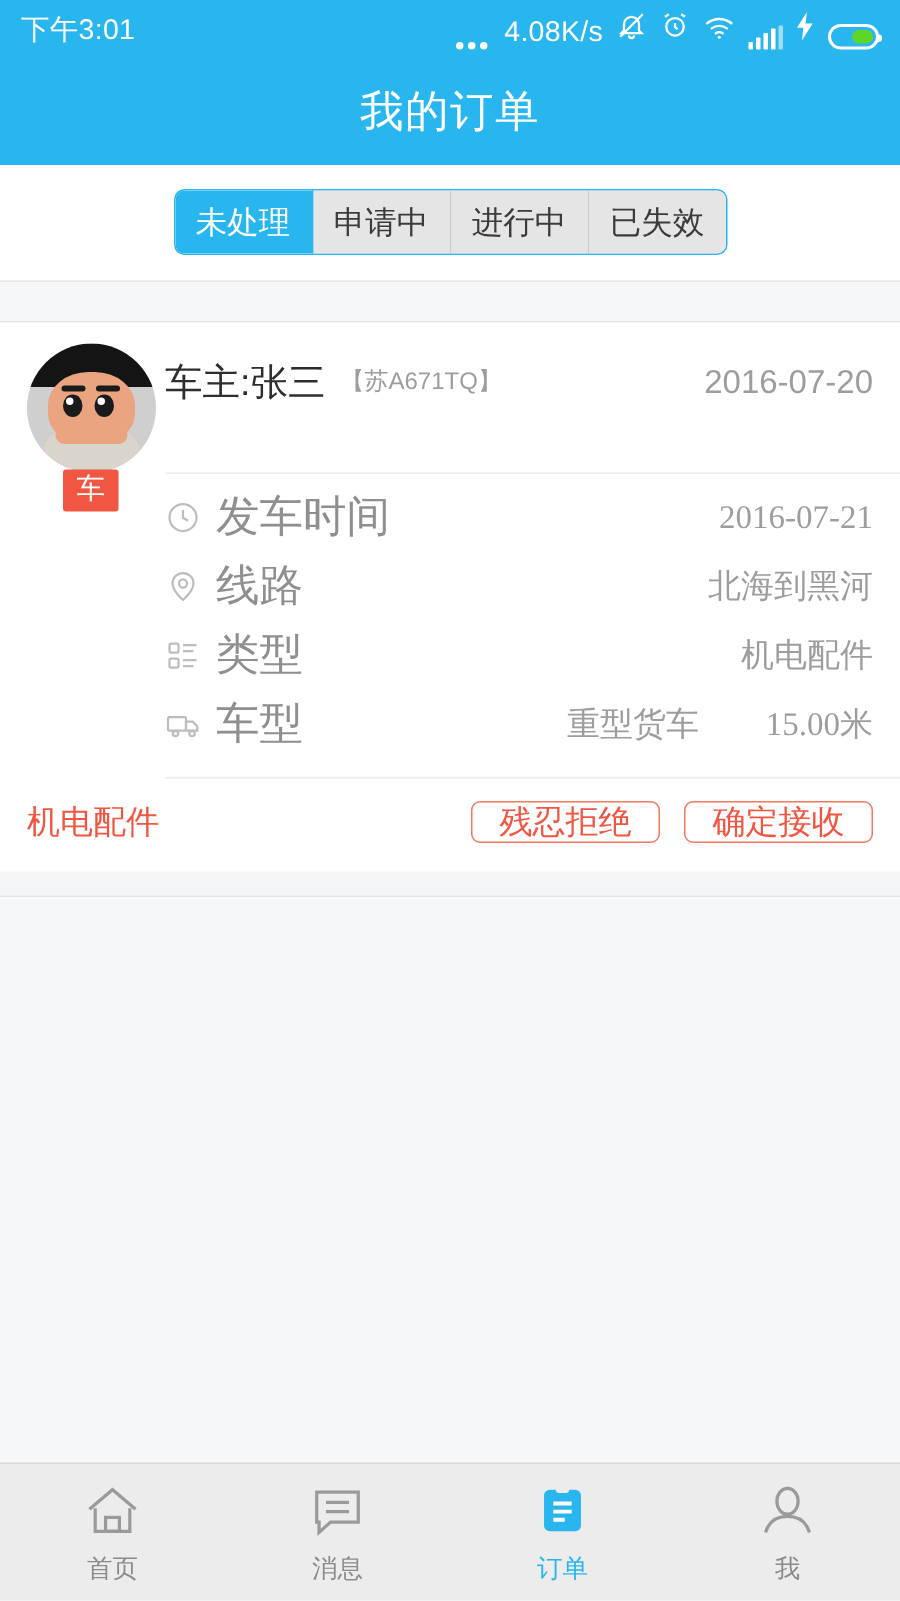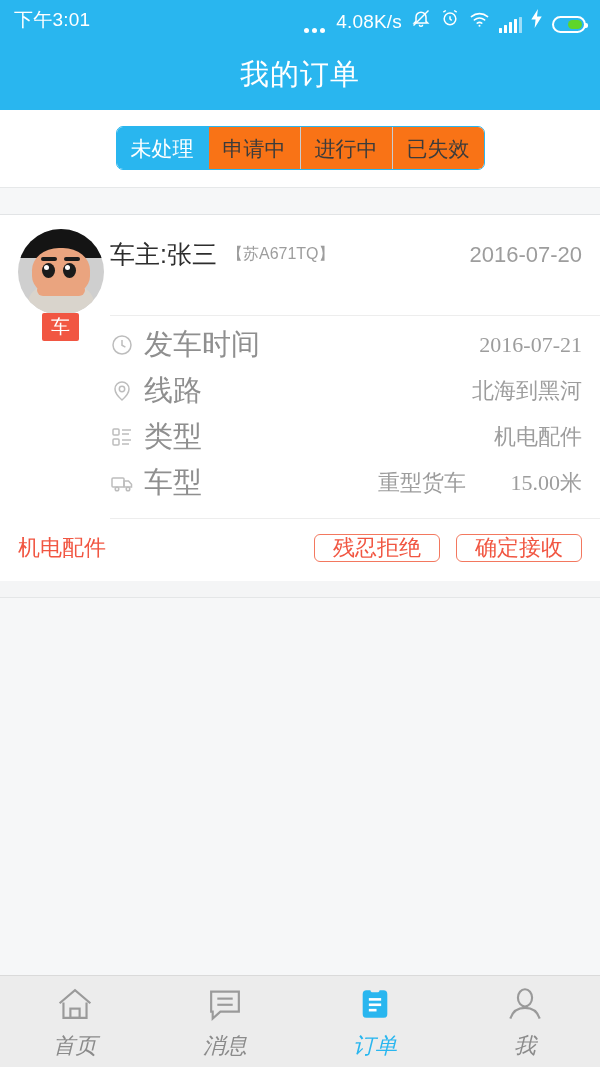--- a/index.html
+++ b/index.html
@@ -52,21 +52,21 @@
   .header h1 { font-size: 29px; font-weight: normal; letter-spacing: 1px; }
 
   
   .tabwrap { background: #ffffff; padding: 16px 0 17px 0; display: flex; justify-content: center; }
   .tabs {
     display: flex; border: 1px solid #29b6ef; border-radius: 7px; overflow: hidden;
     height: 44px;
   }
   .tab {
     display: flex; align-items: center; justify-content: center;
-    padding: 0 14px; font-size: 21px; color: #3b3b3b; background: #f97316;
+    padding: 0 14px; font-size: 21px; color: #3b3b3b; background: #e5e5e5;
     border-right: 1px solid #c9cdd0; line-height: 1;
   }
   .tab:last-child { border-right: none; }
   .tab.active { background: #29b6ef; color: #ffffff; border-right-color: #29b6ef; }
 
   .gapband { height: 28px; background: #f6f7f8; border-top: 1px solid #e6e8e9; border-bottom: 1px solid #e2e4e6; }
 
   
   .card { background: #ffffff; padding: 0 0 0 0; position: relative; }
   .card-top { display: flex; align-items: flex-start; padding: 14px 18px 0 18px; }
@@ -123,21 +123,21 @@
 
   .filler { position: absolute; left: 0; right: 0; top: 597px; bottom: 92px; background: #f6f7f8; border-top: 1px solid #e4e6e7; }
 
   
   .tabbar {
     position: absolute; left: 0; bottom: 0; width: 600px; height: 92px;
     background: #ececec; border-top: 1px solid #dadada;
     display: flex; align-items: center;
   }
   .navitem { flex: 1; display: flex; flex-direction: column; align-items: center; gap: 6px; }
-  .navlabel { font-size: 22px; color: #8b8b8b; font-style: italic; }
+  .navlabel { font-size: 17px; color: #8b8b8b; }
   .navitem.active .navlabel { color: #29b6ef; }
   .navicon { height: 42px; display: flex; align-items: center; justify-content: center; }
 </style>
 </head>
 <body>
 
 <div id="app">
 
   <div class="statusbar">
     <span class="sb-time">下午3:01</span>

